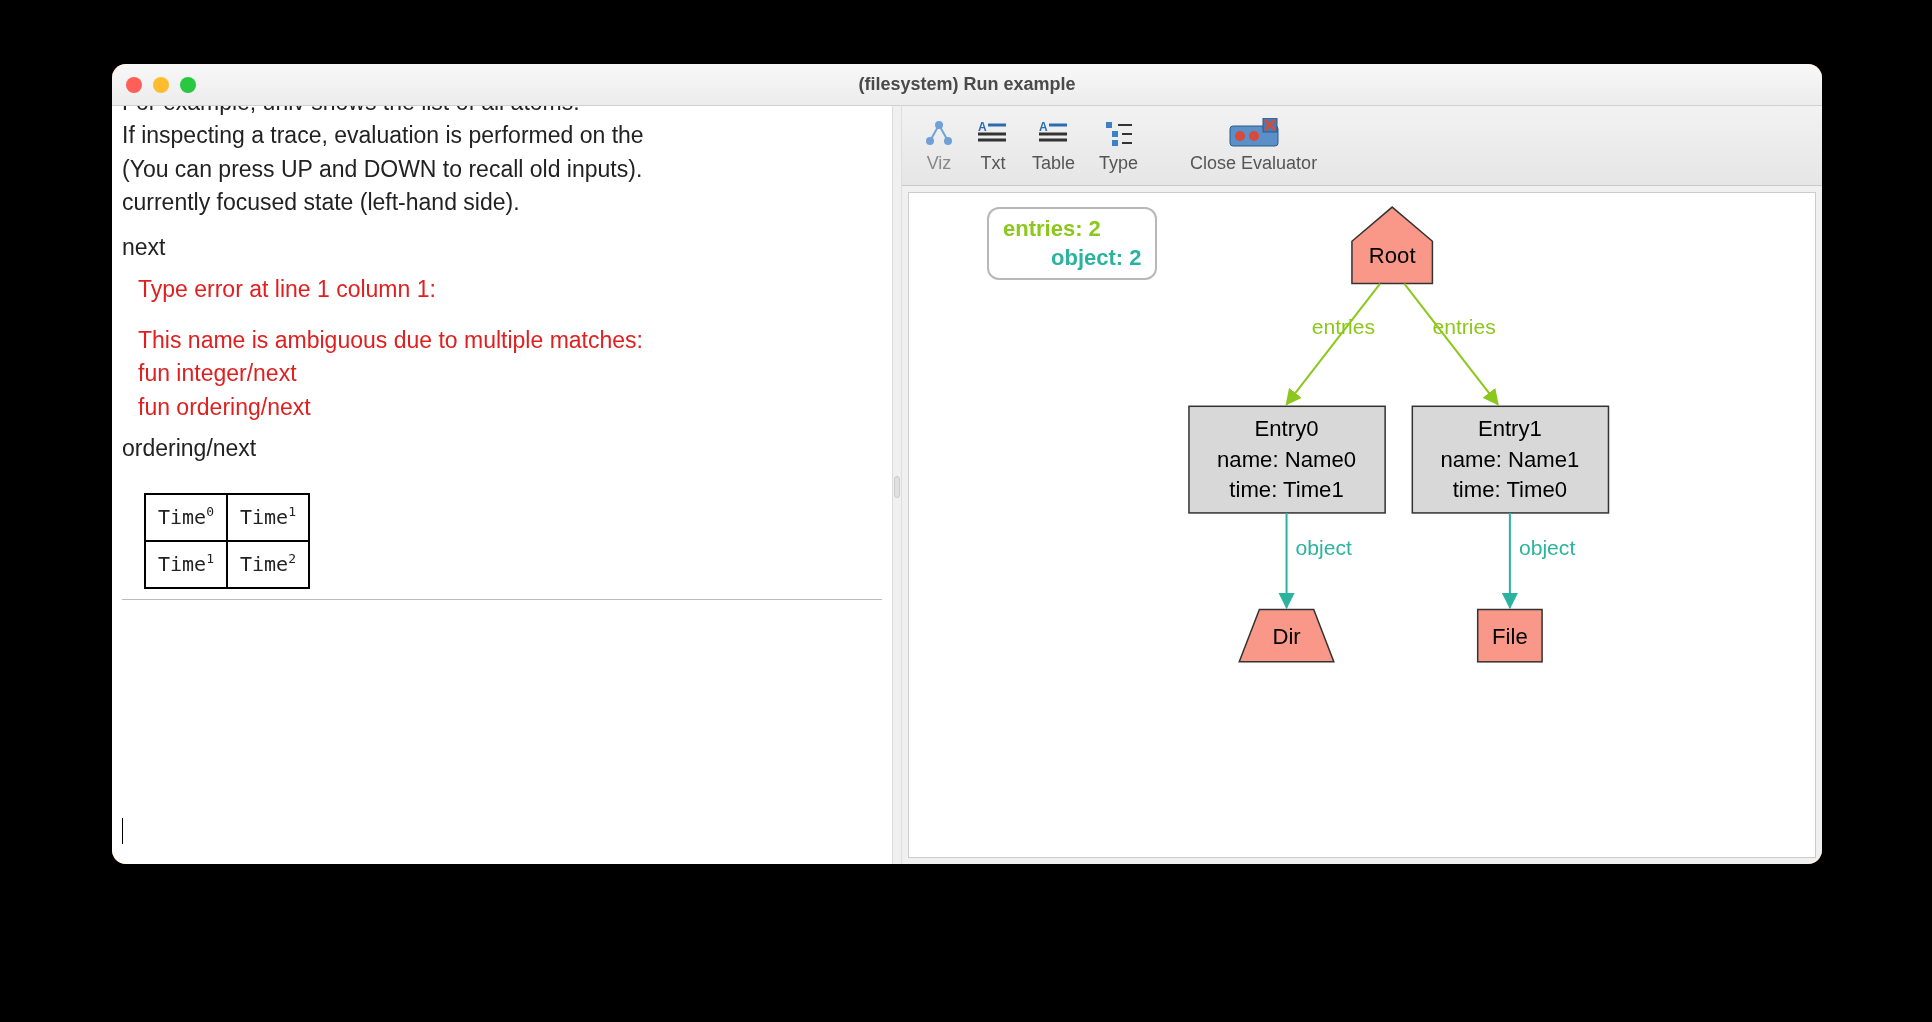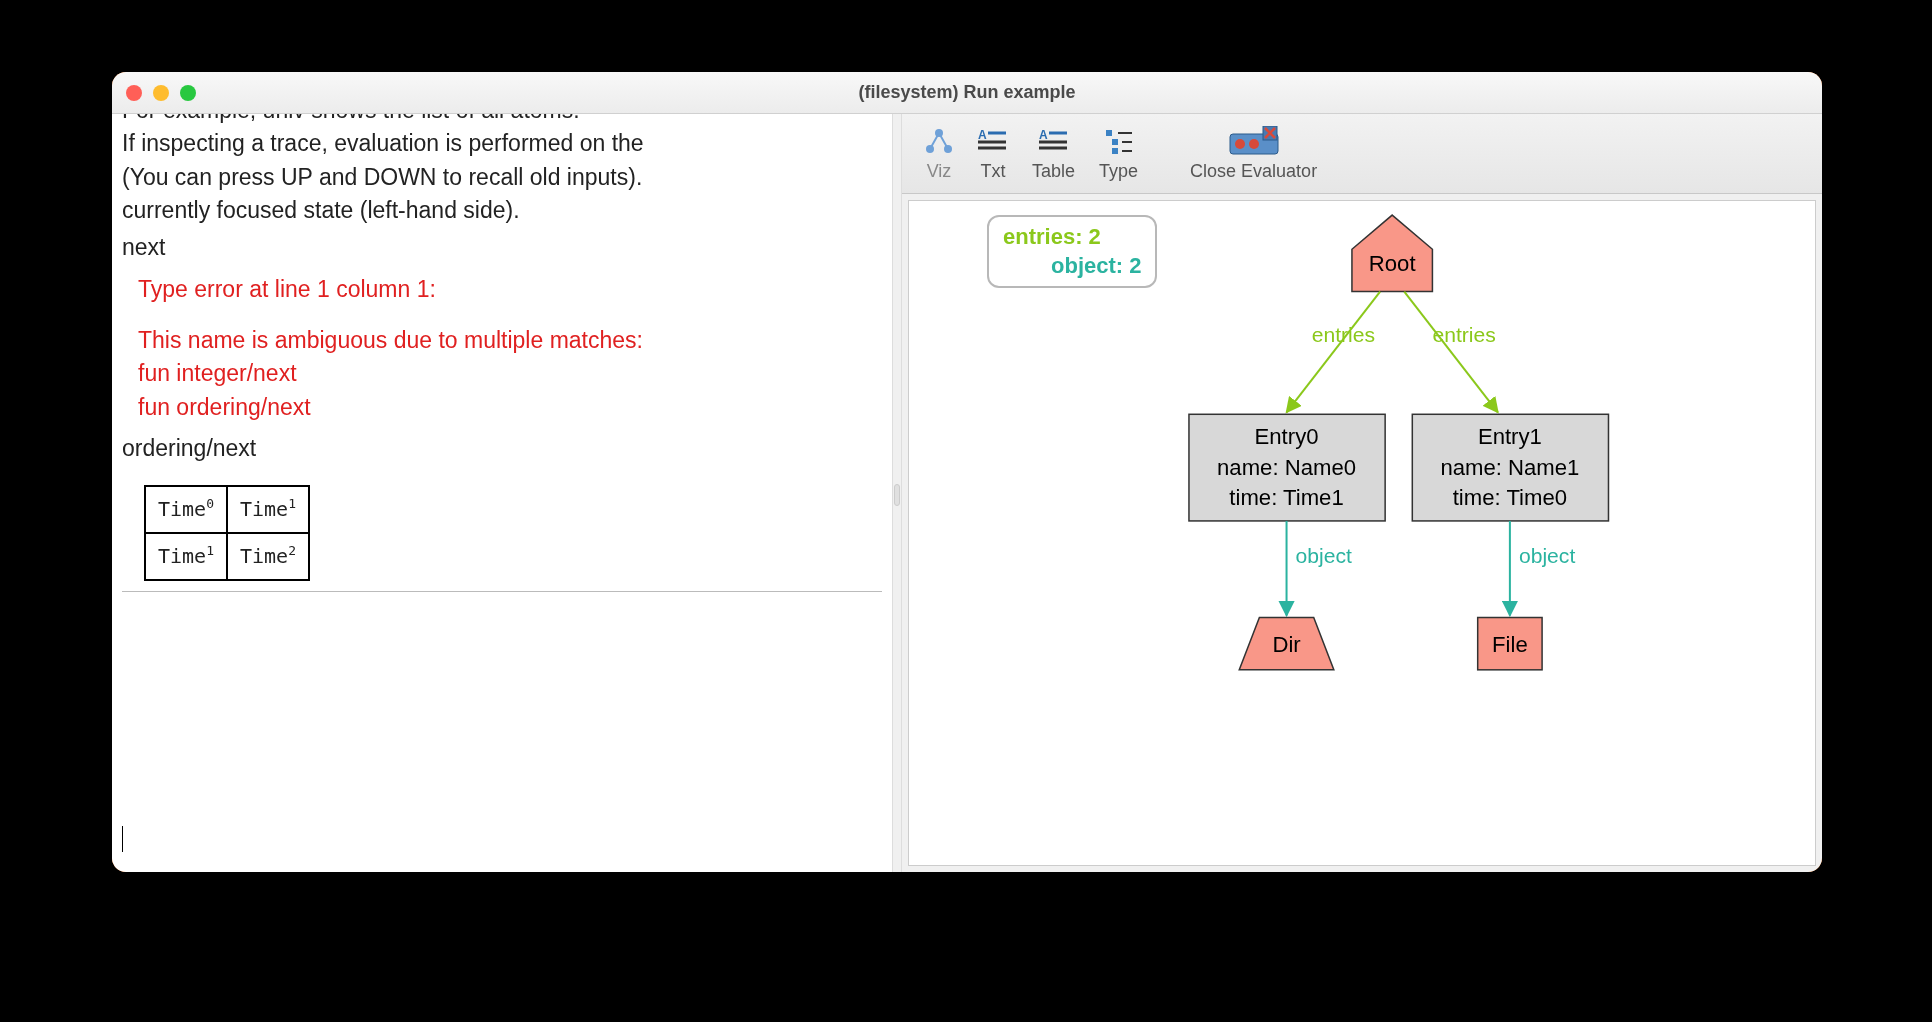--- a/index.html
+++ b/index.html
@@ -6,21 +6,21 @@
   body {
     background: #000;
     font-family: -apple-system, BlinkMacSystemFont, "Segoe UI", sans-serif;
     width: 1932px;
     height: 1022px;
     position: relative;
   }
   .window {
     position: absolute;
     left: 112px;
-    top: 72px;
+    top: 64px;
     width: 1710px;
     height: 800px;
     background: #f97316;
     border-radius: 14px;
     overflow: hidden;
     box-shadow: 0 20px 60px rgba(0,0,0,0.5);
     display: flex;
     flex-direction: column;
   }
   .titlebar {
@@ -66,24 +66,24 @@
     color: #222;
     overflow: hidden;
   }
   .cut-line {
     margin-top: -24px;
     color: #222;
     white-space: nowrap;
   }
   .err { color: #e02020; margin-left: 16px; }
   .err-block { margin: 8px 0; }
-  .cmd { margin-top: 4px; }
+  .cmd { margin-top: 12px; }
   .result-table {
     border-collapse: collapse;
-    margin: 20px 0 10px 22px;
+    margin: 28px 0 10px 22px;
     font-family: "Menlo", "Consolas", monospace;
     font-size: 20px;
     padding-left: 40px;
   }
   .result-table td {
     border: 2px solid #000;
     padding: 8px 12px;
   }
   sup { font-size: 0.65em; vertical-align: super; }
   .console-divider {

